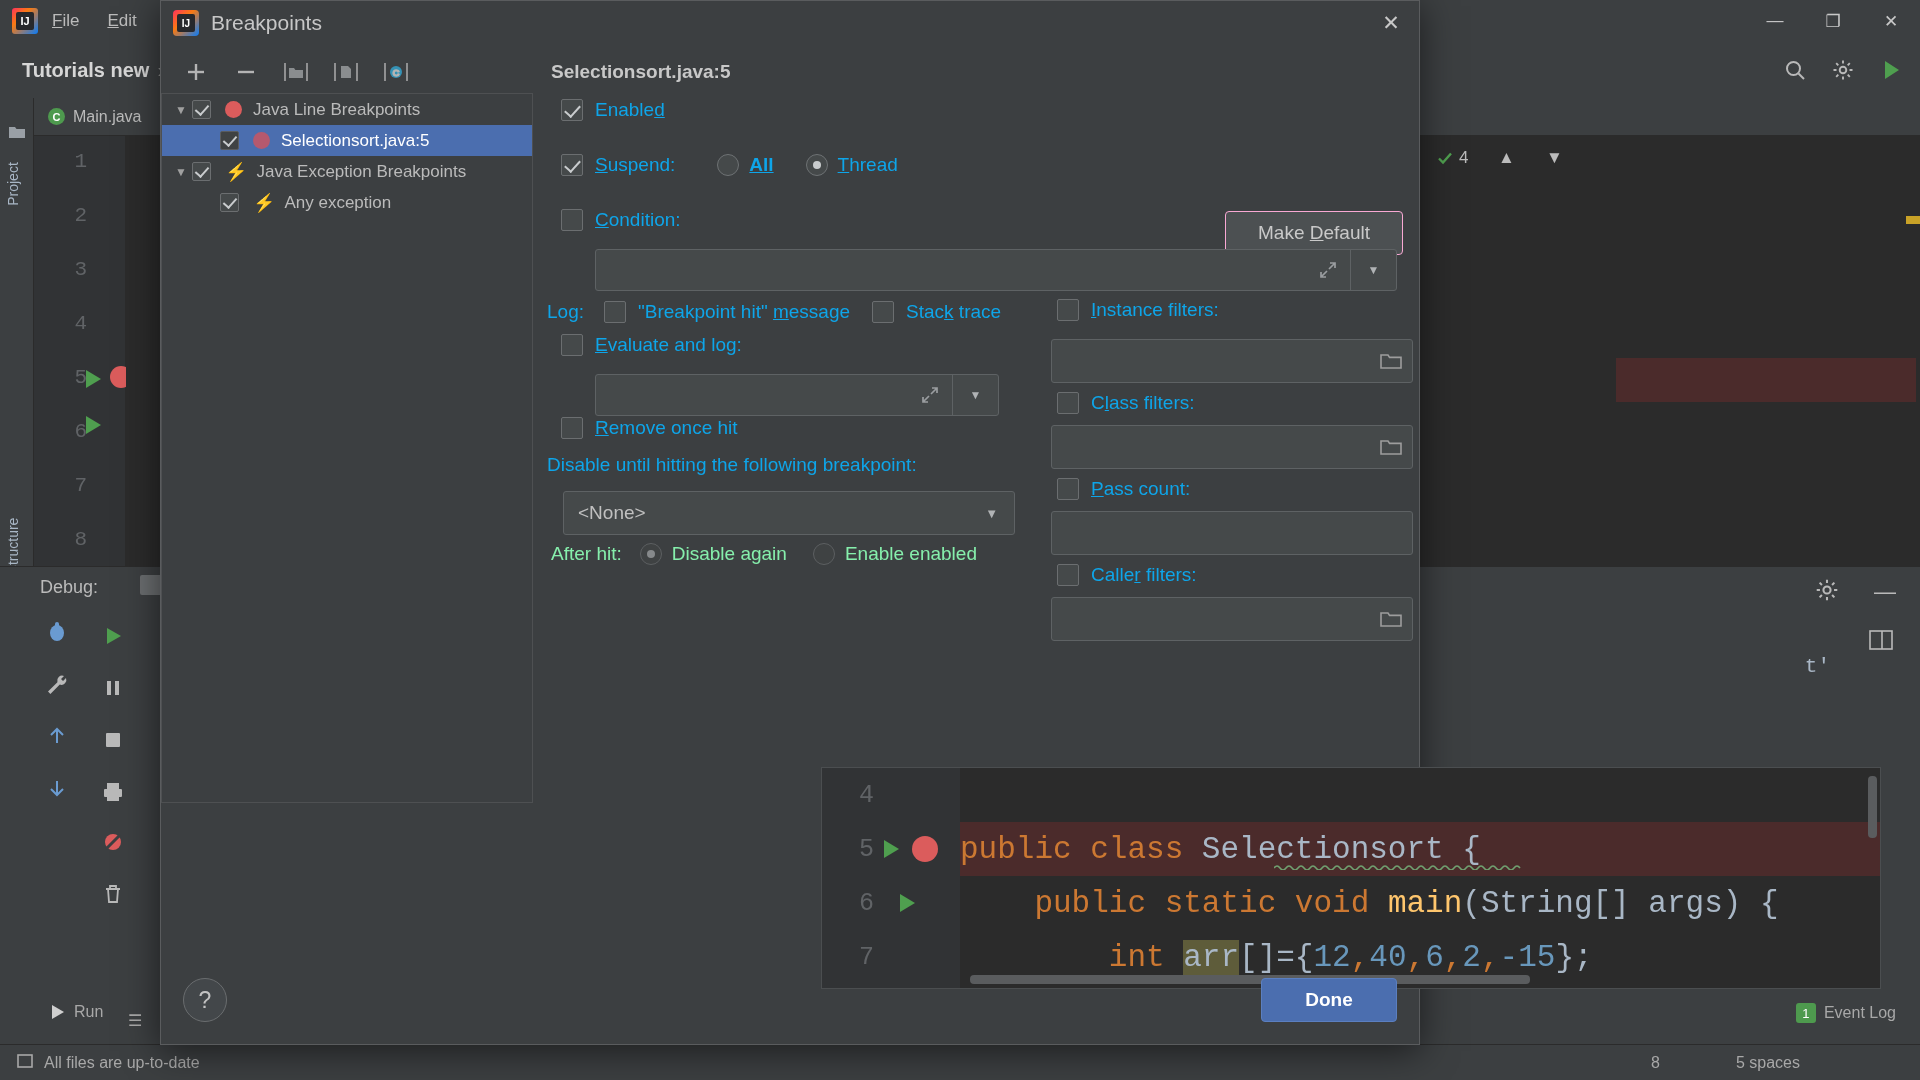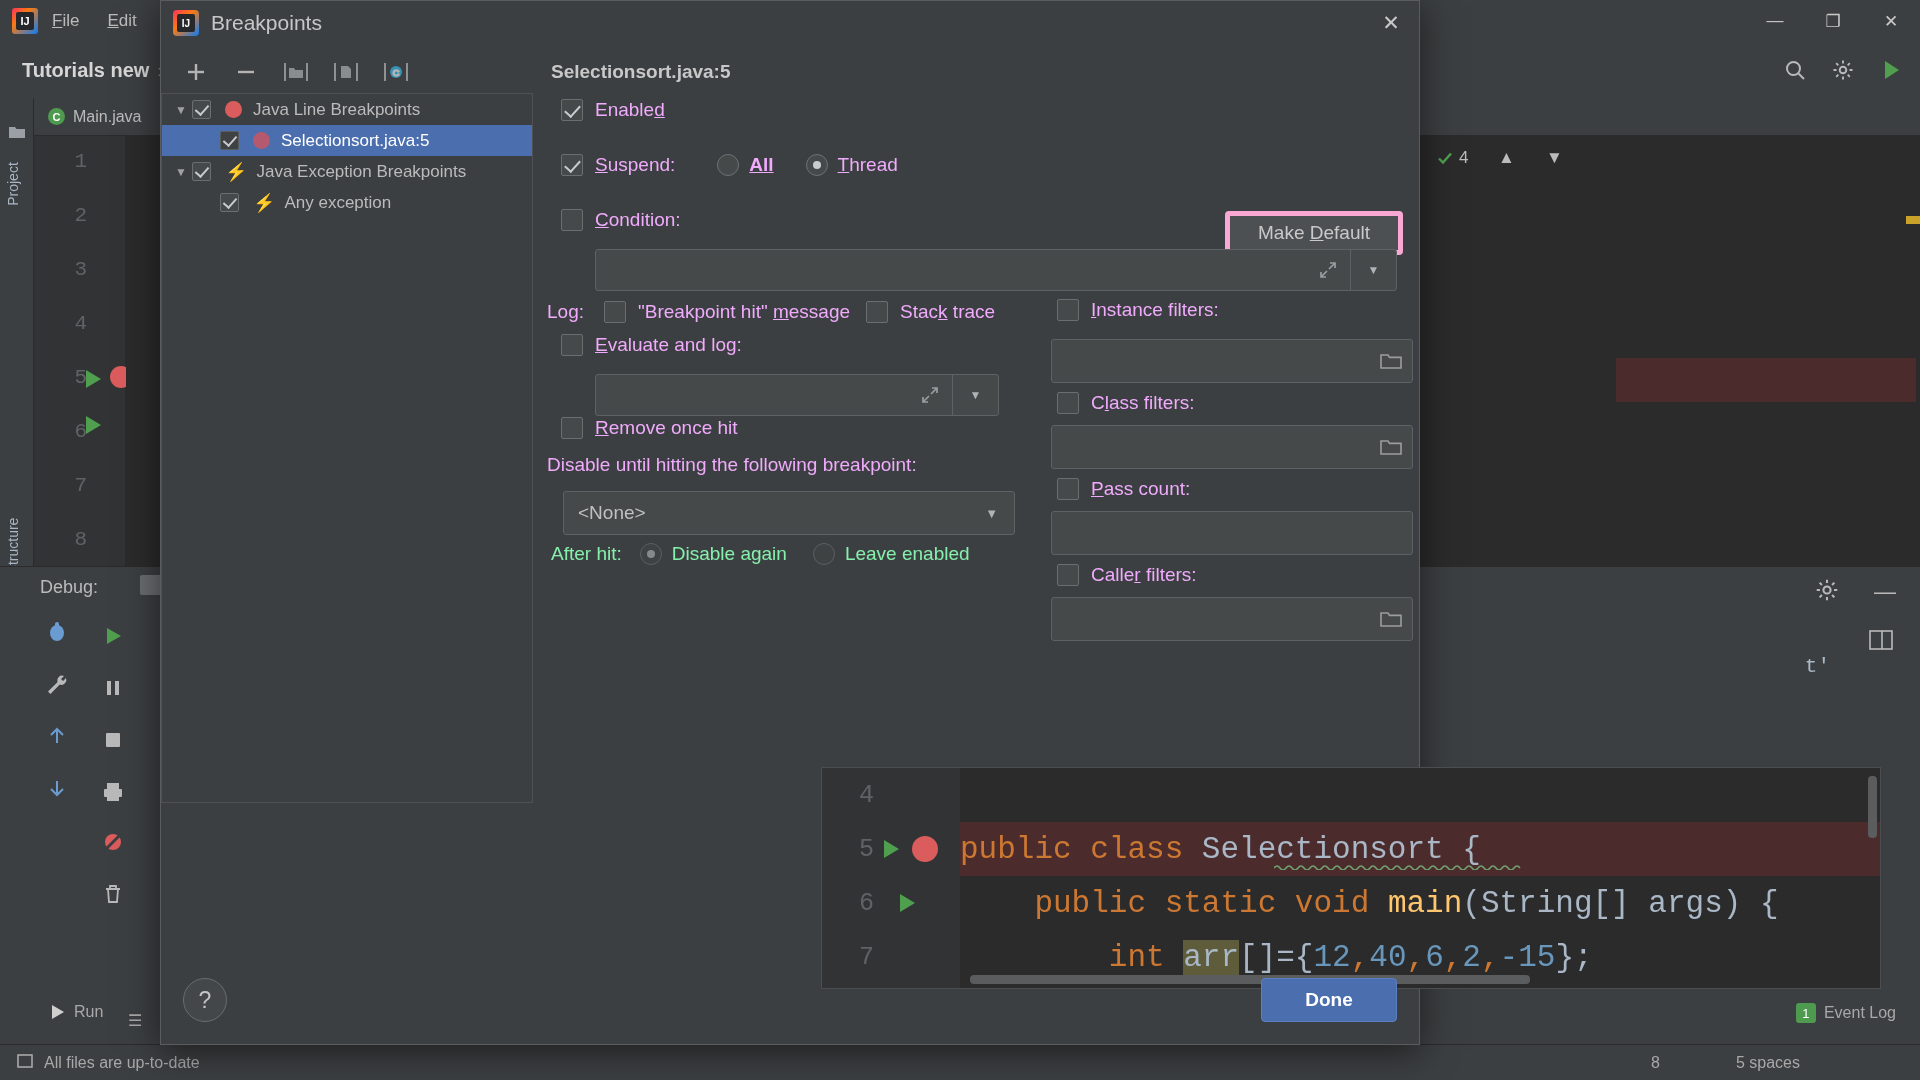--- a/index.html
+++ b/index.html
@@ -148,21 +148,21 @@
   .cbx.dis{ background:#3f4243; border-color:#5a5c5e; }
   .bp-dot{ width:17px; height:17px; border-radius:50%; background:#db5c5c; flex:none; }
   .bp-dot.muted{ background:#b5596e; }
   .bolt{ color:#e04f4f; font-size:18px; line-height:1; flex:none; }
 
   
   .panel{ position:absolute; left:384px; top:50px; width:872px; height:700px; }
   .bp-head{ position:absolute; left:6px; top:10px; color:#c8c8c8; font-size:19px; font-weight:bold; }
 
   .row{ position:absolute; display:flex; align-items:center; }
-  .lbl{ color:#f0abfc; font-size:19px; }
+  .lbl{ color:#0ea5e9; font-size:19px; }
   .lbl.dim{ color:#86efac; }
   .lbl u{ text-decoration:underline; }
   .cbx2{
     width:22px; height:22px; border:1px solid #6b6e70; border-radius:2px; background:#45494a;
     position:relative; flex:none; margin-right:12px;
   }
   .cbx2.checked::after{
     content:""; position:absolute; left:6px; top:2px; width:7px; height:13px;
     border:solid #c9ccce; border-width:0 2px 2px 0; transform:rotate(42deg);
   }
@@ -197,21 +197,21 @@
   }
   .combo .arw{ position:absolute; right:16px; top:50%; transform:translateY(-50%);
     color:#b0b3b5; font-size:13px; }
   .folderbtn{
     position:absolute; right:6px; top:50%; transform:translateY(-50%);
     width:30px; height:26px; display:flex; align-items:center; justify-content:center;
     color:#9d9d9d;
   }
   .mkdefault{
     position:absolute; right:14px; top:160px; width:178px; height:44px;
-    background:#4c5052; border:5px solid #f9a8d4; border-radius:4px;
+    background:#4c5052; border:1px solid #f9a8d4; border-radius:4px;
     color:#c9c9c9; font-size:19px; display:flex; align-items:center; justify-content:center;
   }
 
   
   .preview{
     position:absolute; left:660px; top:766px; width:1060px; height:222px;
     background:#2b2b2b; border:1px solid #4b4e50; overflow:hidden;
   }
   .pv-gutter{ position:absolute; left:0; top:0; width:138px; height:100%; background:#313335; }
   .pv-line{ position:absolute; left:0; width:100%; height:54px; display:flex; align-items:center; }
@@ -547,21 +547,21 @@
         </span>
         <span class="dropbtn">▼</span>
       </div>
 
       <div class="row" style="left:2px; top:250px">
         <span class="lbl">Lo<u>g</u>:</span>
         <span style="display:flex;align-items:center;margin-left:20px">
           <span class="cbx2"></span>
           <span class="lbl">"Breakpoint hit" <u>m</u>essage</span>
         </span>
-        <span style="display:flex;align-items:center;margin-left:16px">
+        <span style="display:flex;align-items:center;margin-left:22px">
           <span class="cbx2"></span>
           <span class="lbl">Stac<u>k</u> trace</span>
         </span>
       </div>
 
       <div class="row" style="left:16px; top:283px">
         <span class="cbx2"></span>
         <span class="lbl"><u>E</u>valuate and log:</span>
       </div>
       <div class="tfield" style="position:absolute; left:50px; top:323px; width:404px;">
@@ -587,21 +587,21 @@
       </div>
 
       <div class="row" style="left:6px; top:492px">
         <span class="lbl dim">After hit:</span>
         <span style="display:flex;align-items:center;margin-left:18px">
           <span class="rdo dis on"></span>
           <span class="lbl dim">Disable again</span>
         </span>
         <span style="display:flex;align-items:center;margin-left:26px">
           <span class="rdo dis"></span>
-          <span class="lbl dim">Leave enabled</span>
+          <span class="lbl dim">Enable enabled</span>
         </span>
       </div>
 
       <div class="row" style="left:512px; top:248px">
         <span class="cbx2"></span>
         <span class="lbl"><u>I</u>nstance filters:</span>
       </div>
       <div class="tfield tall" style="position:absolute; left:506px; top:288px; width:362px; position:absolute;">
         <span class="folderbtn">
           <svg width="24" height="20" viewBox="0 0 24 20" fill="none" stroke="#9d9d9d" stroke-width="1.6">

